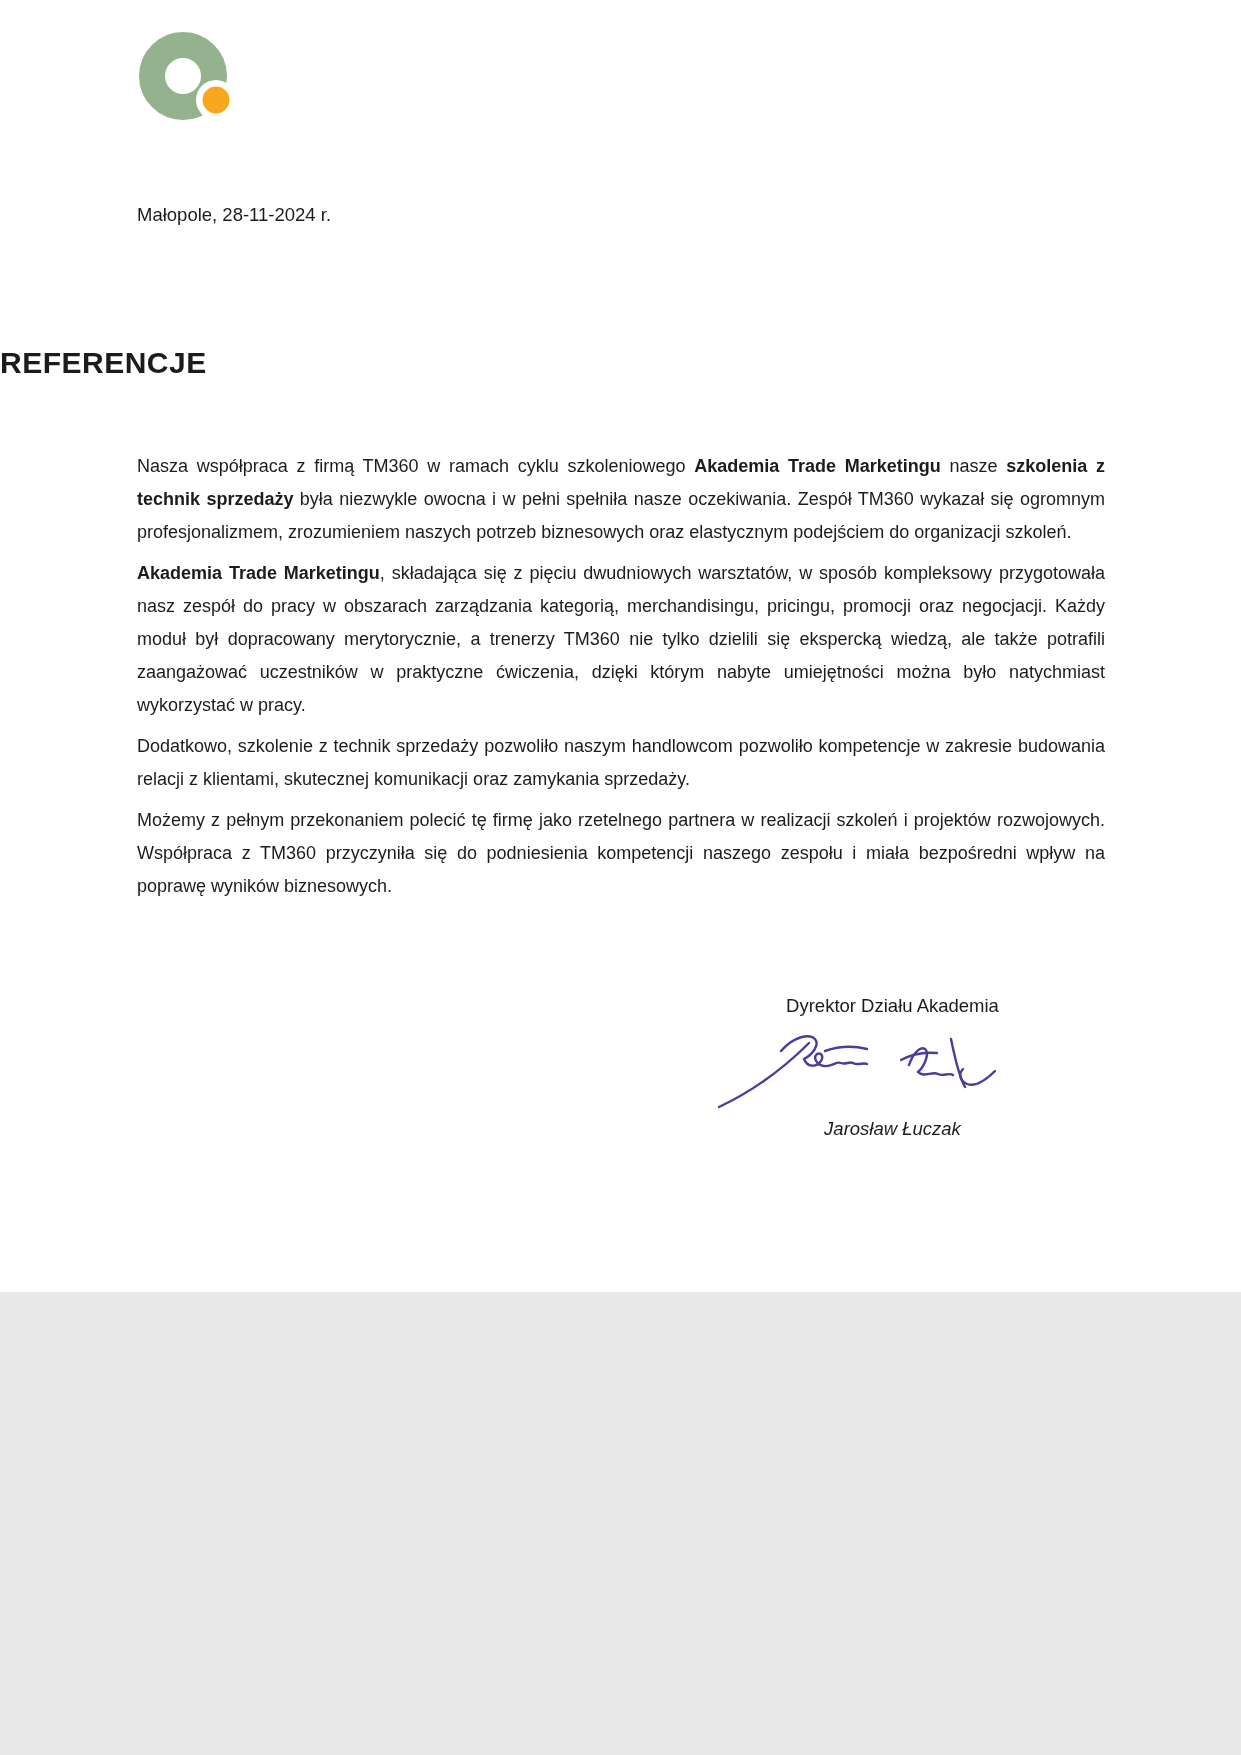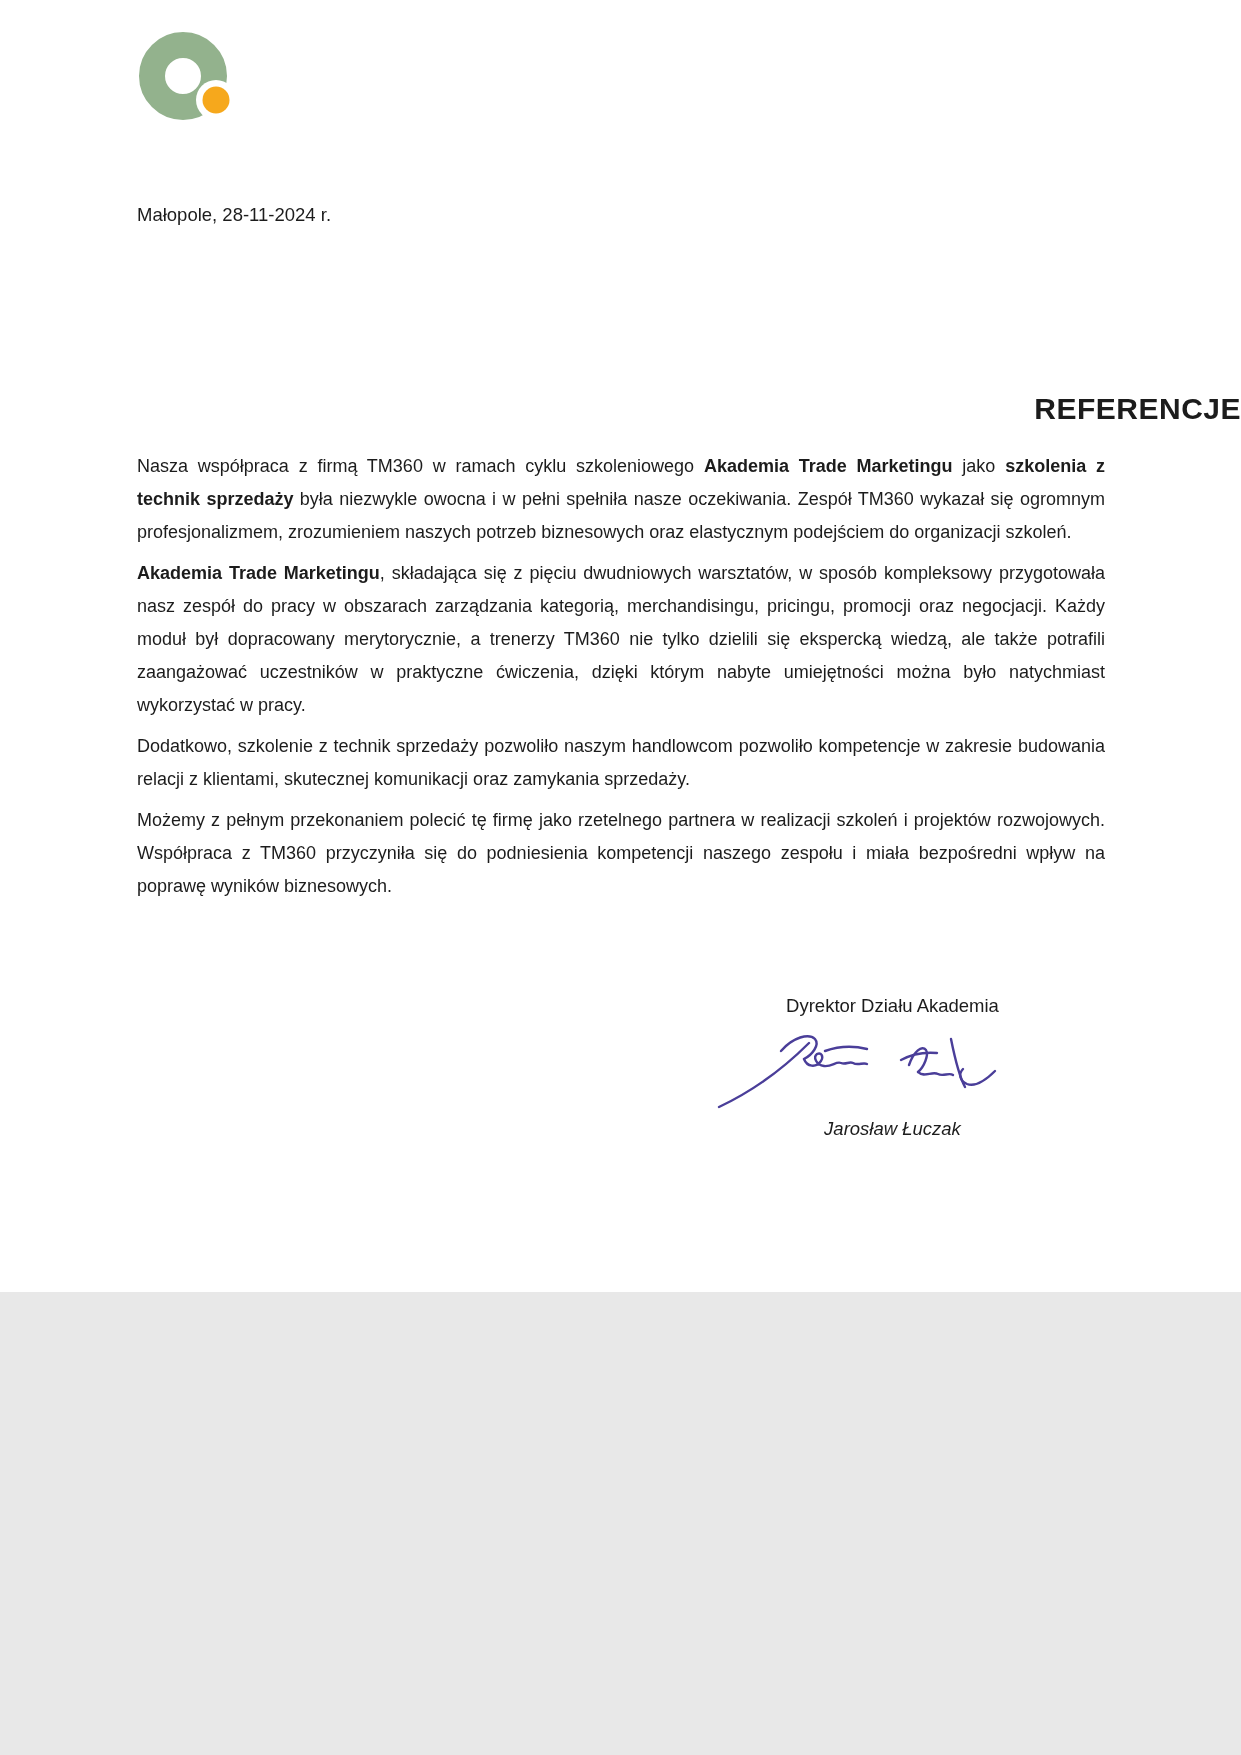--- a/index.html
+++ b/index.html
@@ -14,21 +14,21 @@
     overflow:hidden;
   }
 
   
   .logo-mark { position:absolute; left:135px; top:30px; }
   .date-line { position:absolute; left:137px; top:204px; font-size:18.5px; }
 
   
   .letter-title {
     position:absolute; left:0; top:346px; width:100%;
-    text-align:right; font-size:30px; font-weight:700; letter-spacing:.5px;margin-top:46px;
+    text-align:left; font-size:30px; font-weight:700; letter-spacing:.5px;
   }
 
   
   .body-text { position:absolute; left:137px; top:450px; width:968px; }
   .body-text p {
     font-size:18px; line-height:33px; text-align:justify;
     margin:0 0 8px 0;
   }
   .body-text b { font-weight:700; }
 
@@ -70,21 +70,21 @@
       <circle cx="81" cy="70" r="20" fill="#ffffff"></circle>
       <circle cx="81" cy="70" r="13.5" fill="#f6a81c"></circle>
     </svg>
   </div>
 
   <div class="date-line">Małopole, 28-11-2024 r.</div>
 
   <div class="letter-title">REFERENCJE</div>
 
   <div class="body-text">
-    <p><span>Nasza współpraca z firmą TM360 w ramach cyklu szkoleniowego </span><b>Akademia Trade Marketingu</b><span> jako </span><b>szkolenia z technik sprzedaży</b><span> była niezwykle owocna i w pełni spełniła nasze oczekiwania. Zespół TM360 wykazał się ogromnym profesjonalizmem, zrozumieniem naszych potrzeb biznesowych oraz elastycznym podejściem do organizacji szkoleń.</span></p>
+    <p><span>Nasza współpraca z firmą TM360 w ramach cyklu szkoleniowego </span><b>Akademia Trade Marketingu</b><span> nasze </span><b>szkolenia z technik sprzedaży</b><span> była niezwykle owocna i w pełni spełniła nasze oczekiwania. Zespół TM360 wykazał się ogromnym profesjonalizmem, zrozumieniem naszych potrzeb biznesowych oraz elastycznym podejściem do organizacji szkoleń.</span></p>
     <p><b>Akademia Trade Marketingu</b><span>, składająca się z pięciu dwudniowych warsztatów, w sposób kompleksowy przygotowała nasz zespół do pracy w obszarach zarządzania kategorią, merchandisingu, pricingu, promocji oraz negocjacji. Każdy moduł był dopracowany merytorycznie, a trenerzy TM360 nie tylko dzielili się ekspercką wiedzą, ale także potrafili zaangażować uczestników w praktyczne ćwiczenia, dzięki którym nabyte umiejętności można było natychmiast wykorzystać w pracy.</span></p>
     <p><span>Dodatkowo, szkolenie z technik sprzedaży pozwoliło naszym handlowcom pozwoliło kompetencje w zakresie budowania relacji z klientami, skutecznej komunikacji oraz zamykania sprzedaży.</span></p>
     <p><span>Możemy z pełnym przekonaniem polecić tę firmę jako rzetelnego partnera w realizacji szkoleń i projektów rozwojowych. Współpraca z TM360 przyczyniła się do podniesienia kompetencji naszego zespołu i miała bezpośredni wpływ na poprawę wyników biznesowych.</span></p>
   </div>
 
   <div class="sig-block">
     <div class="sig-role">Dyrektor Działu Akademia</div>
     <svg class="sig-svg" width="285" height="85" viewBox="0 0 285 85" fill="none" stroke="#4a3e99" stroke-width="2.4" stroke-linecap="round" stroke-linejoin="round">
       <path d="M 6,78 C 40,62 70,40 96,14"></path>
       <path d="M 68,22 C 80,8 96,4 102,10 C 107,16 99,26 91,30"></path>

